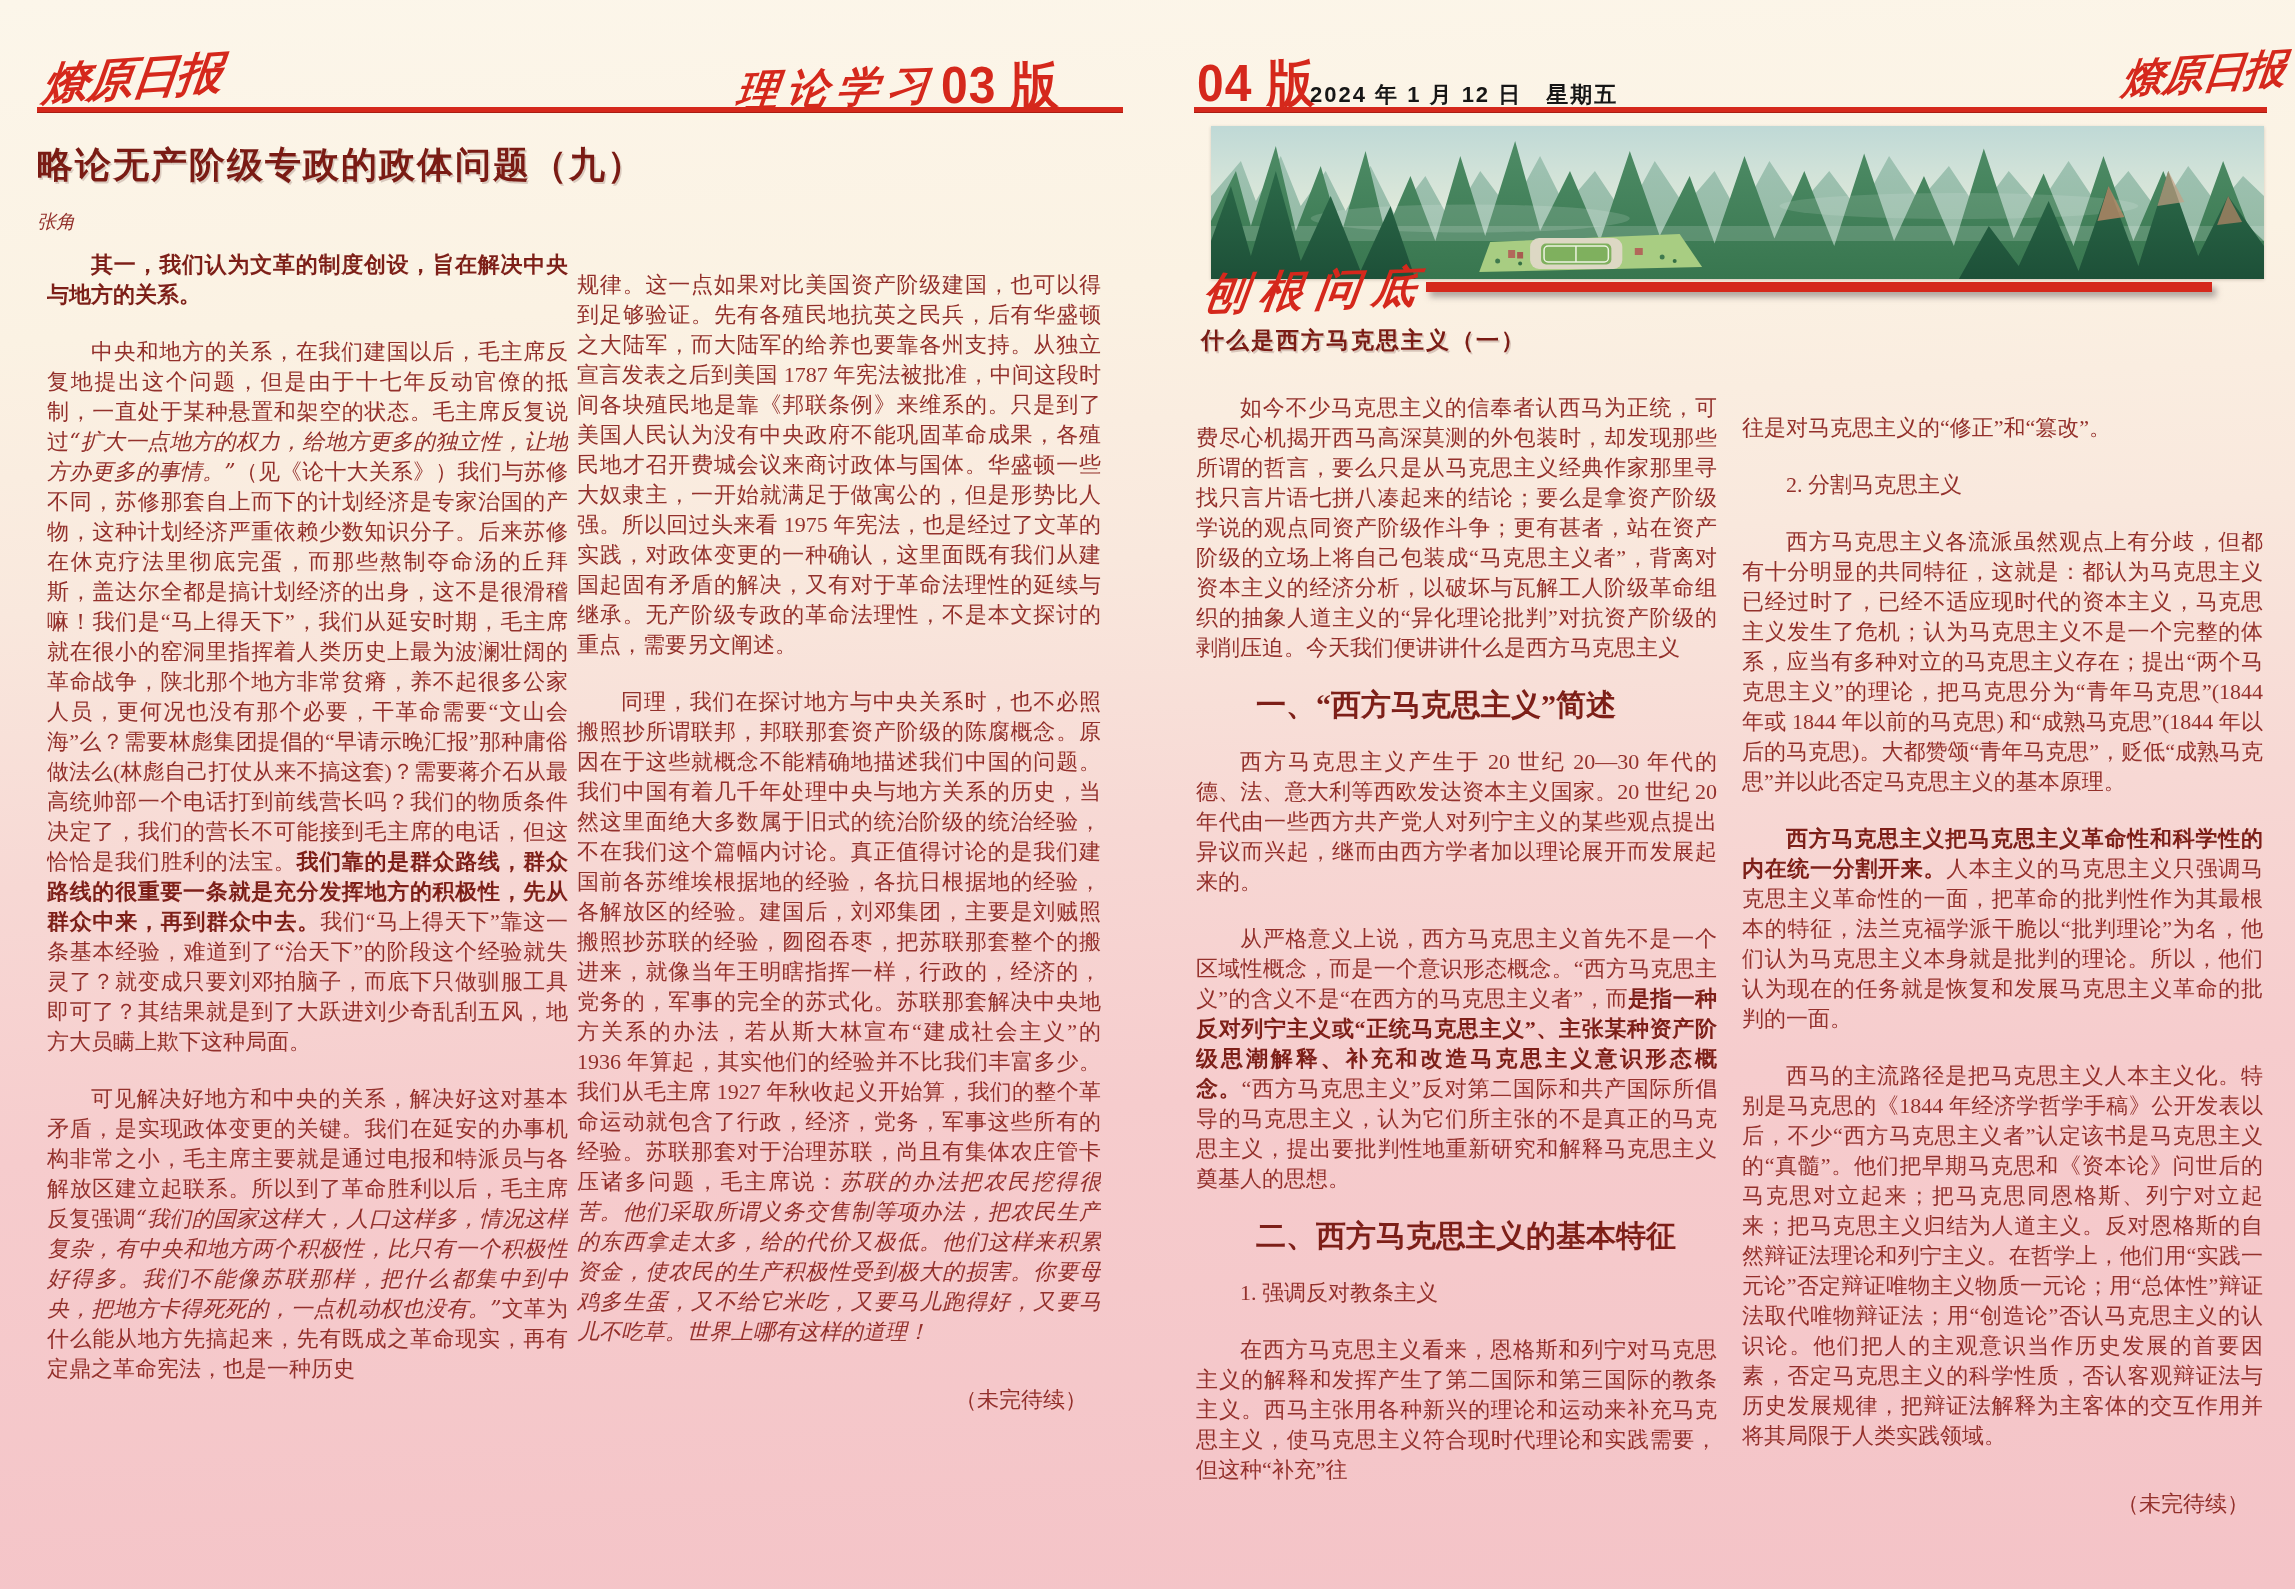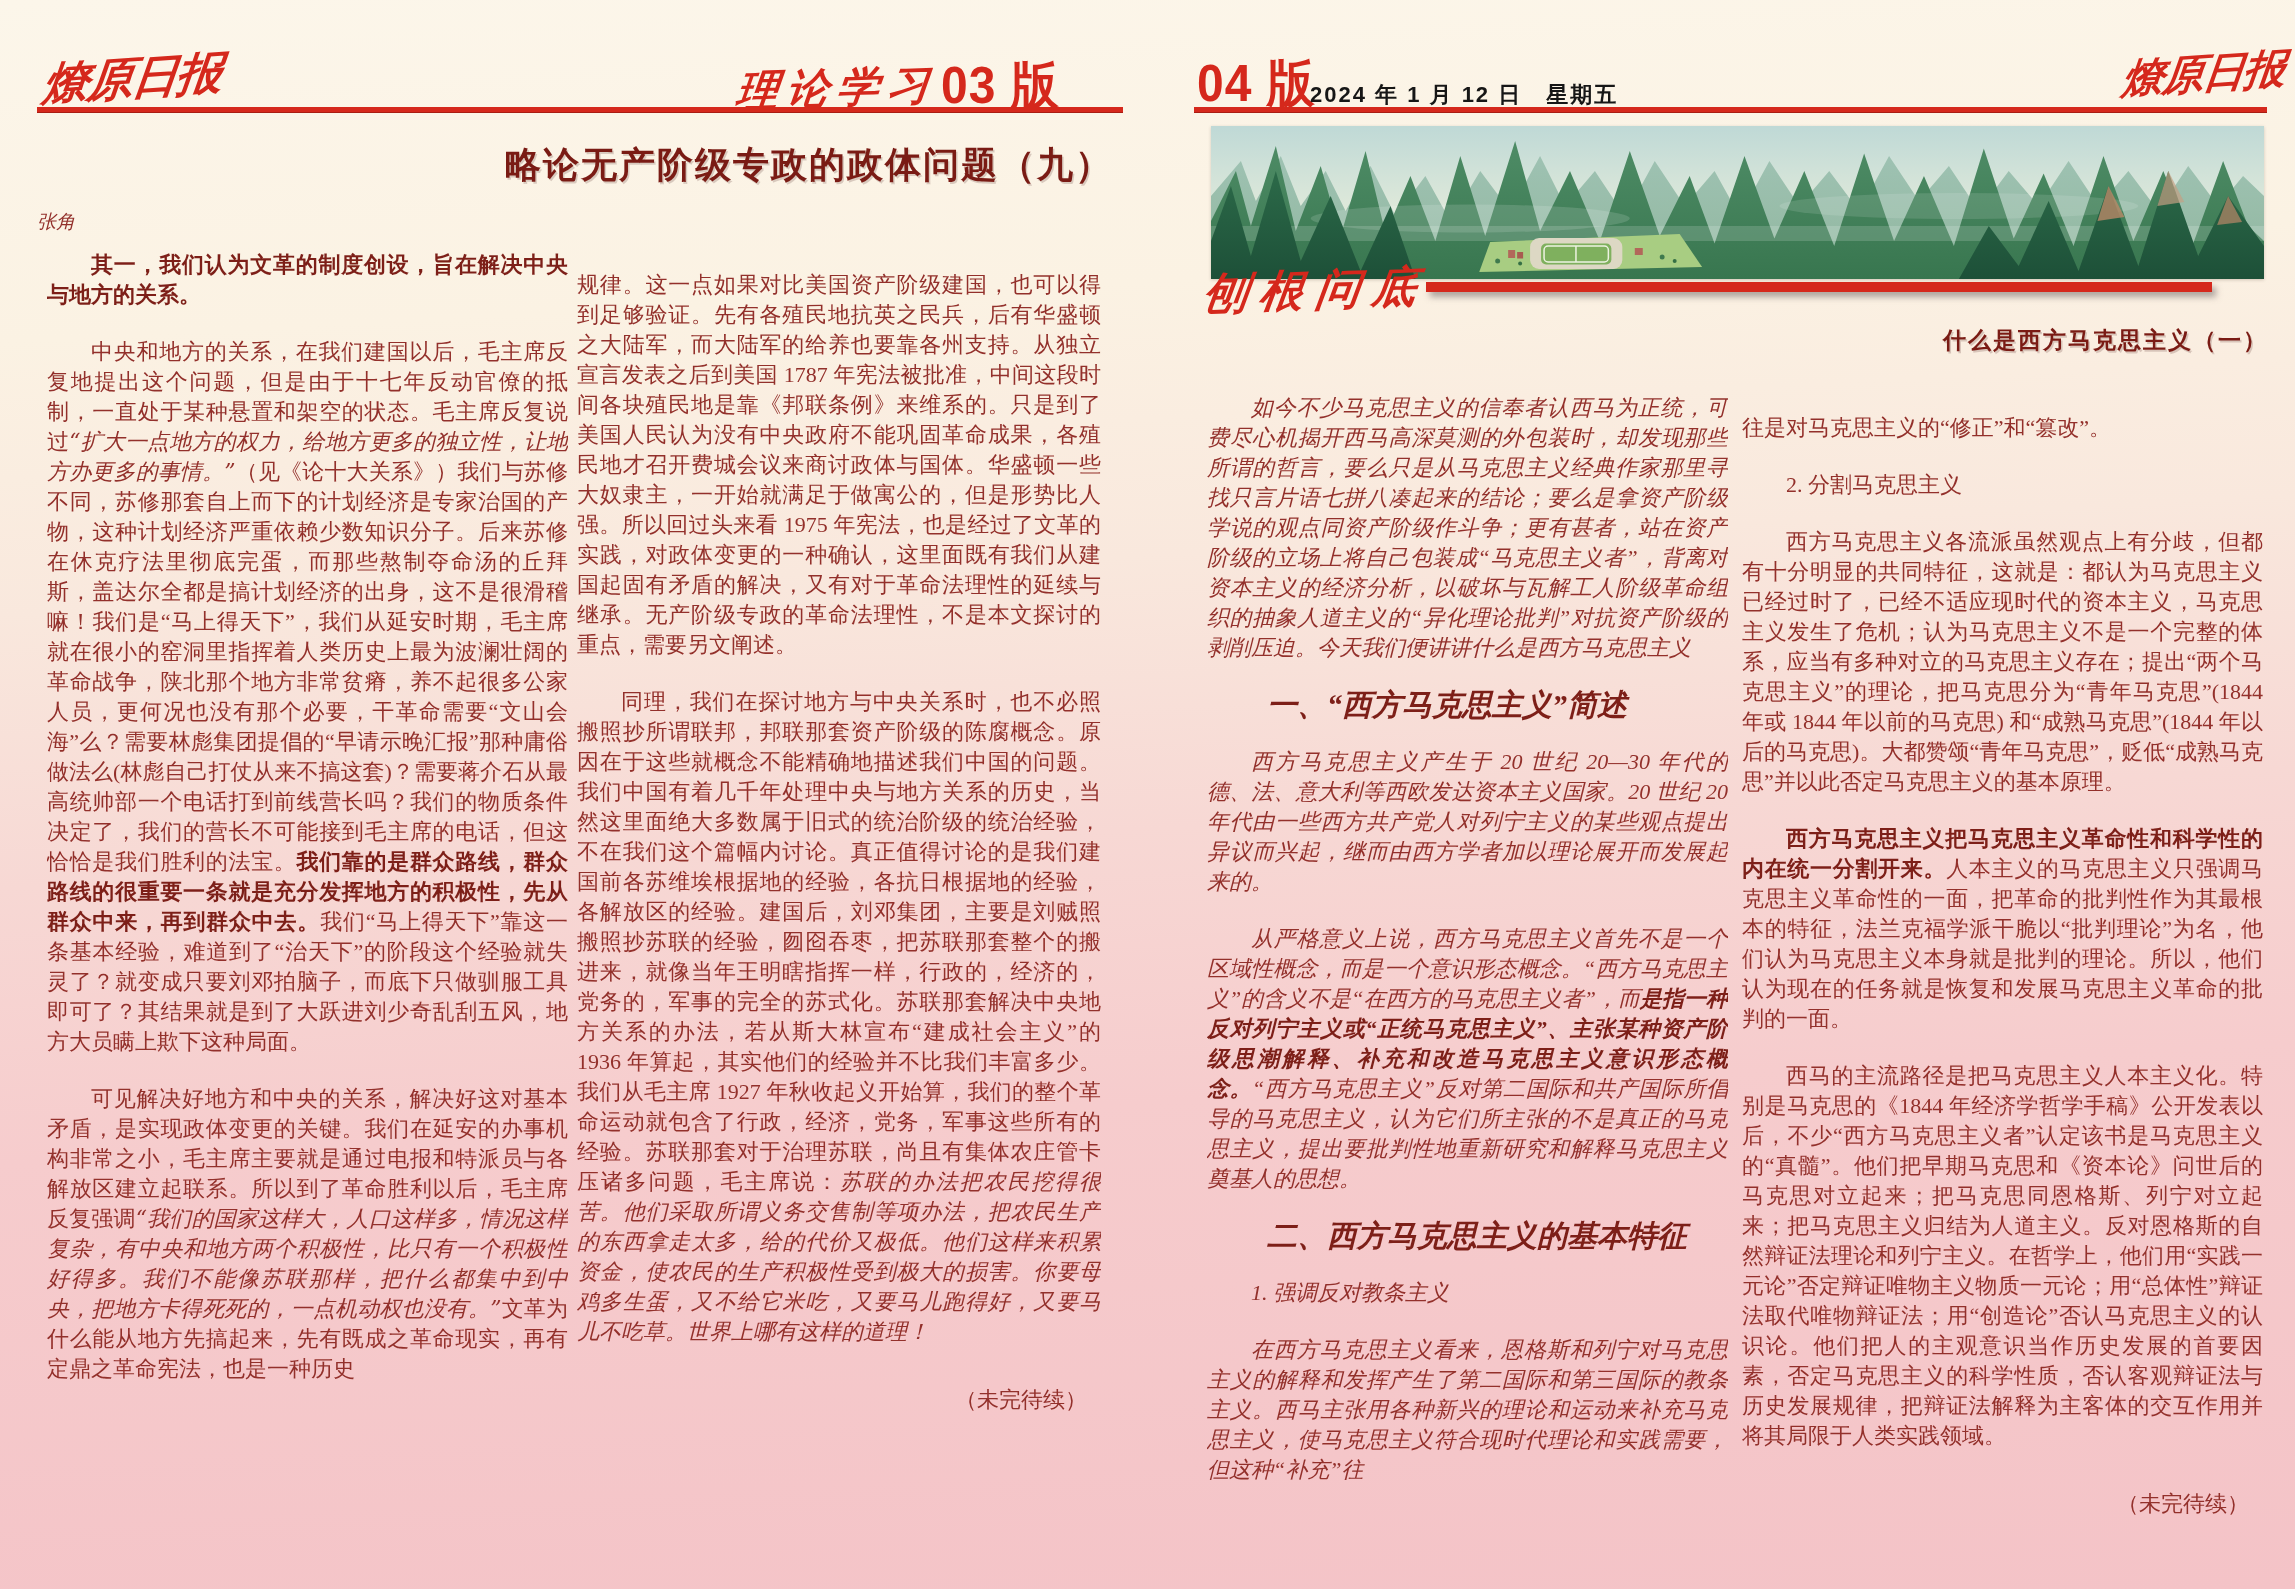--- a/index.html
+++ b/index.html
@@ -35,21 +35,21 @@
   .date-line{
     position:absolute;left:119px;top:80px;color:#161616;font-weight:700;font-size:22px;
     font-family:"Liberation Sans","DejaVu Sans",sans-serif;white-space:nowrap;letter-spacing:2px;
   }
 
   .rule{position:absolute;height:5px;background:#d5281c;border-bottom:1.5px solid #a91d13;}
   .rule-left{left:37px;top:107px;width:1086px;}
   .rule-right{left:3px;top:107px;width:1073px;}
 
   .title{
-    position:absolute;margin:0;color:#7a1b14;font-weight:700;text-align:right;
+    position:absolute;margin:0;color:#7a1b14;font-weight:700;text-align:left;
     text-shadow:1.5px 1.5px 0 rgba(60,10,10,0.18);white-space:nowrap;
   }
   .title-left{left:37px;width:1076px;top:141px;font-size:36px;letter-spacing:2px;}
   .title-right{left:10px;width:1067px;top:325px;font-size:23px;letter-spacing:2px;}
 
   .author{position:absolute;left:37px;width:1076px;top:209px;
     color:#93302b;font-size:19px;font-style:italic;}
 
   .banner{
     position:absolute;left:20px;top:126px;width:1053px;height:153px;overflow:hidden;
@@ -62,21 +62,21 @@
     font-size:44px;letter-spacing:12px;transform:skewX(-9deg) rotate(-2deg);white-space:nowrap;
   }
   .redbar{
     position:absolute;left:235px;top:282px;width:786px;height:10px;background:#d5281c;
     box-shadow:4px 5px 6px rgba(110,100,100,.55);
   }
 
   .col{position:absolute;font-size:22px;line-height:30px;color:#93302b;text-align:justify;overflow:hidden;}
   .col-l1{left:47px;top:250px;width:521px;height:1326px;}
   .col-l2{left:577px;top:250px;width:524px;height:1326px;}
-  .col-r1{left:16px;top:393px;width:521px;height:1191px;font-style:italic;}
+  .col-r1{left:5px;top:393px;width:521px;height:1191px;}
   .col-r2{left:551px;top:393px;width:521px;height:1191px;}
 
   .para{margin:0 0 27px;text-indent:2em;}
   .para:last-child{margin-bottom:0;}
   .lead{font-weight:700;color:#7d1f18;}
   .h{font-weight:700;color:#7d1f18;font-size:30px;}
   .noindent{text-indent:0;margin-top:20px;}
   .fin{text-align:right;text-indent:0;padding-right:14px;margin-top:38px;}
   .b{font-weight:700;color:#7d1f18;}
   .k{font-style:italic;font-family:"DejaVu Serif","Liberation Serif",serif;}

